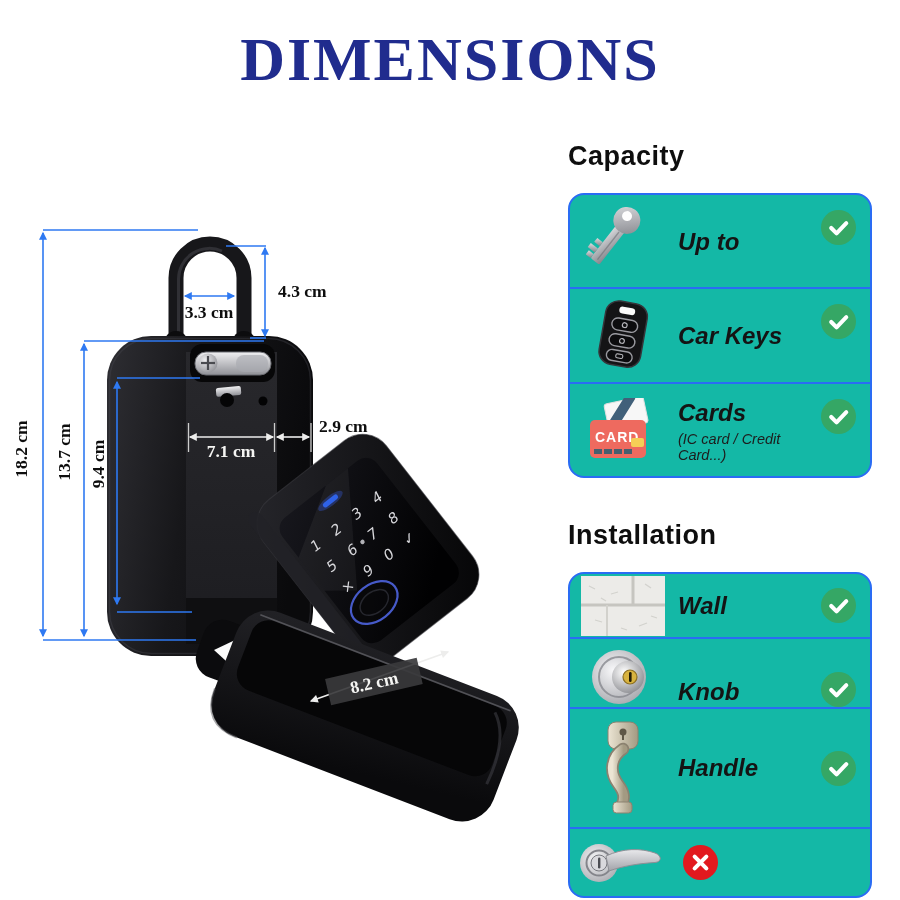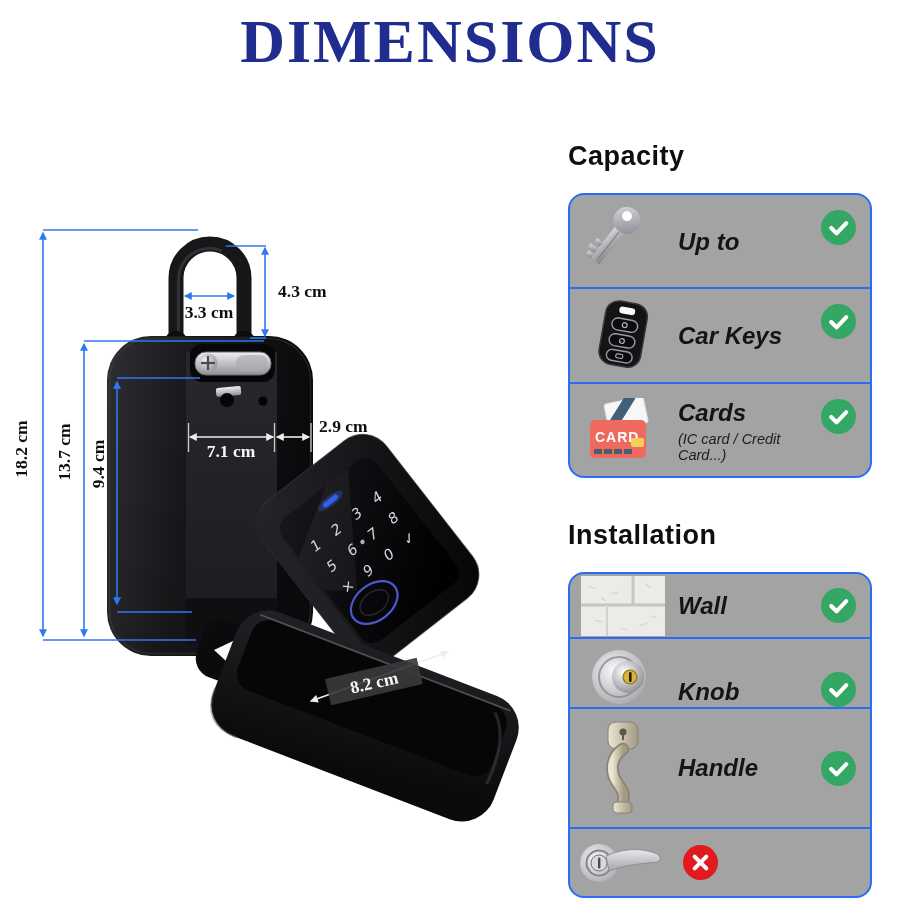--- a/index.html
+++ b/index.html
@@ -1,35 +1,35 @@
 <!DOCTYPE html>
 <html><head>
 <meta charset="utf-8">
 <style>
   html,body{margin:0;padding:0;background:#fff;}
   body{width:900px;height:900px;position:relative;overflow:hidden;
        font-family:"Liberation Sans",sans-serif;}
   *{box-sizing:border-box;}
-  .title{position:absolute;top:6px;left:0;width:900px;margin:0;text-align:center;
+  .title{position:absolute;top:24px;left:0;width:900px;margin:0;text-align:center;
          font-family:"Liberation Serif",serif;font-weight:bold;font-size:62px;
          color:#202c8e;letter-spacing:2px;}
   #product-svg{position:absolute;left:0;top:95px;}
   .dt{font-family:"Liberation Serif",serif;font-weight:bold;font-size:17.5px;fill:#0e0e0e;}
   .dtw{fill:#f5f5f3;}
   .dl{stroke:#2e79f2;stroke-width:1.6;fill:none;}
   .wl{stroke:#ededec;stroke-width:1.6;fill:none;}
   .wt{stroke:#e0e0df;stroke-width:1.3;opacity:.9;}
   .kp{font-family:"DejaVu Sans",sans-serif;font-style:italic;font-size:14.5px;
       fill:#d8d8dc;text-anchor:middle;}
   .section-heading{position:absolute;width:304px;text-align:left;font-size:27px;
       font-weight:bold;color:#0e0e0e;letter-spacing:.5px;}
   #cap-heading{left:568px;top:141px;}
   #inst-heading{left:568px;top:520px;}
   .panel{position:absolute;left:568px;width:304px;border:2px solid #2a6cf4;
-      border-radius:16px;background:#a3a3a3;display:flex;flex-direction:column;}
+      border-radius:16px;background:#14b8a6;display:flex;flex-direction:column;}
   #capacity-panel{top:193px;height:285px;}
   #installation-panel{top:572px;height:326px;}
   .row{display:flex;align-items:center;min-height:0;}
   .row + .row{border-top:2px solid #2a6cf4;}
   .cap-row{flex:1;}
   .r-wall{height:63px;flex:none;}
   .r-knob{height:70px;flex:none;align-items:flex-end;}
   .r-handle{flex:1;}
   .r-lever{height:69px;flex:none;}
   .icon-cell{width:106px;flex:none;display:flex;justify-content:center;align-items:center;}

